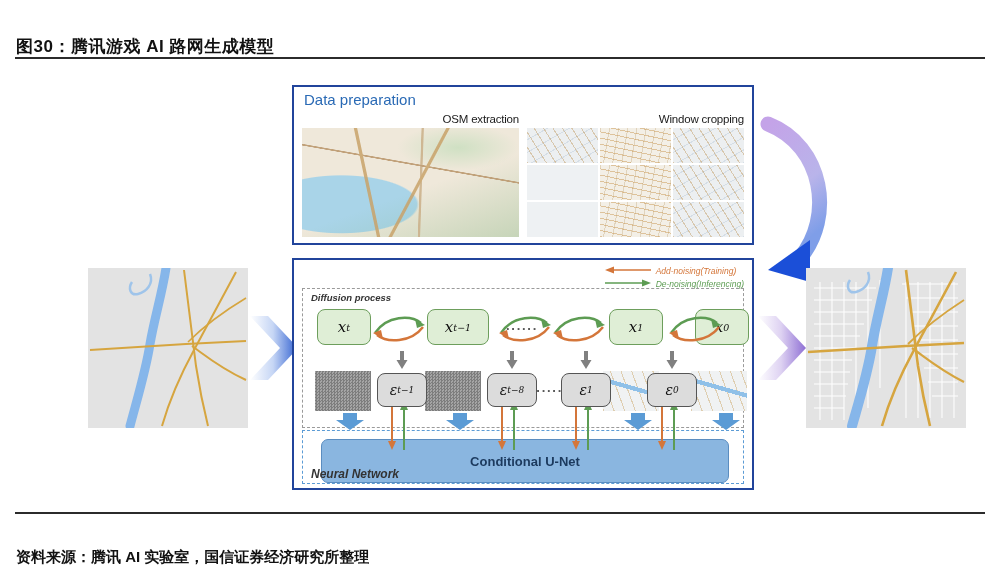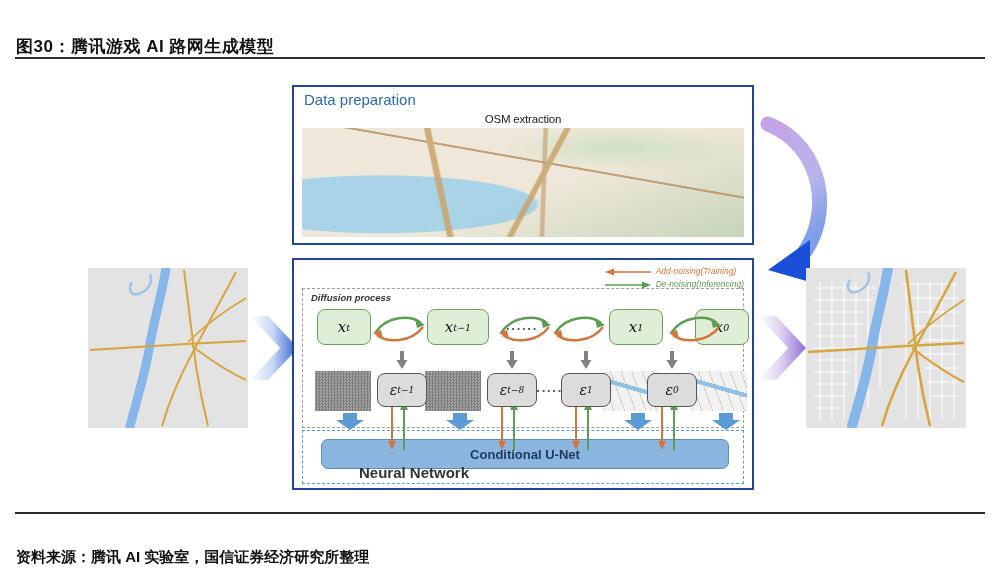--- a/index.html
+++ b/index.html
@@ -51,21 +51,21 @@
     white-space: nowrap;
   }
 
   
   .prep-cols {
     position: absolute; left: 8px; top: 26px; right: 8px; bottom: 6px;
     display: flex; gap: 8px;
   }
   .prep-col { flex: 1 1 0; display: flex; flex-direction: column; min-width: 0; }
   .prep-label {
-    font-size: 11.5px; color: #1a1a1a; text-align: center;
+    font-size: 11.5px; color: #1a1a1a; text-align: right;
     white-space: nowrap; margin-bottom: 3px; letter-spacing: -0.2px;
   }
   .prep-thumb { flex: 1 1 auto; position: relative; overflow: hidden; }
 
   
   .map-osm {
     background:
       linear-gradient(160deg, rgba(255,255,255,0) 55%, rgba(122,176,122,0.35) 100%),
       radial-gradient(ellipse 60% 45% at 18% 70%, #a9d4e8 0%, #a9d4e8 58%, rgba(169,212,232,0) 60%),
       radial-gradient(ellipse 40% 30% at 72% 18%, #cfe0c3 0%, rgba(207,224,195,0) 70%),
@@ -123,21 +123,21 @@
   }
   .tile-rast.sparse {
     background: repeating-linear-gradient(20deg, #111 0 1px, #fff 1px 9px), #fff;
   }
 
   
   .legend {
     position: absolute; right: 8px; top: 6px;
     display: flex; flex-direction: column; gap: 3px;
   }
-  .legend-row { display: flex; align-items: flex-end; gap: 5px; }
+  .legend-row { display: flex; align-items: flex-start; gap: 5px; }
   .legend-text {
     font-size: 8.5px; font-style: italic; white-space: nowrap;
   }
   .legend-text.orange { color: #d4763a; }
   .legend-text.green { color: #5d9c53; }
 
   
   .diff-proc {
     position: absolute; left: 8px; top: 28px; right: 8px; height: 140px;
     border: 1.5px dashed #9a9a9a;
@@ -145,24 +145,24 @@
   .diff-proc-label {
     position: absolute; left: 8px; top: 3px;
     font-size: 9.5px; font-style: italic; font-weight: 700; color: #333;
   }
   .nn-box {
     position: absolute; left: 8px; top: 170px; right: 8px; bottom: 4px;
     border: 1.5px dashed #5b9bd5;
   }
   .nn-label {
     position: absolute; left: 8px; bottom: 2px;
-    font-size: 15px; font-weight: 700; color: #333; margin-left: 48px;
+    font-size: 12px; font-style: italic; font-weight: 700; color: #333;
   }
   .unet-bar {
-    position: absolute; left: 18px; right: 14px; top: 8px; height: 30px;
+    position: absolute; left: 18px; right: 14px; top: 8px; height: 44px;
     background: #8ab6e0; border: 1px solid #5b8dc0; border-radius: 7px;
     display: flex; align-items: center; justify-content: center;
     font-size: 13px; font-weight: 700; color: #1c3a5e;
   }
 
   
   .x-row { position: absolute; left: 0; top: 20px; width: 100%; height: 40px; }
   .x-box {
     position: absolute; top: 0; width: 54px; height: 36px;
     background: #dfeed6; border: 1.5px solid #6d9e5c; border-radius: 8px;
@@ -251,20 +251,36 @@
   <div class="panel panel-prep">
     <div class="panel-heading">Data preparation</div>
     <div class="prep-cols">
 
       <div class="prep-col">
         <div class="prep-label">OSM extraction</div>
         <div class="prep-thumb map-osm"></div>
       </div>
 
 
+      <div class="prep-col">
+        <div class="prep-label">Window cropping</div>
+        <div class="prep-thumb">
+          <div class="tile-grid">
+            <div class="tile-crop"></div>
+            <div class="tile-crop alt"></div>
+            <div class="tile-crop"></div>
+            <div class="tile-crop pale"></div>
+            <div class="tile-crop alt"></div>
+            <div class="tile-crop"></div>
+            <div class="tile-crop pale"></div>
+            <div class="tile-crop alt"></div>
+            <div class="tile-crop"></div>
+          </div>
+        </div>
+      </div>
 
 
     </div>
   </div>
 
   <svg style="position:absolute; left:752px; top:38px" width="110" height="190" viewBox="0 0 110 190">
     <defs>
       <linearGradient id="gcurve" x1="0" y1="0" x2="0.3" y2="1">
         <stop offset="0%" stop-color="#c4a3e8"></stop>
         <stop offset="60%" stop-color="#b9b4ea"></stop>

